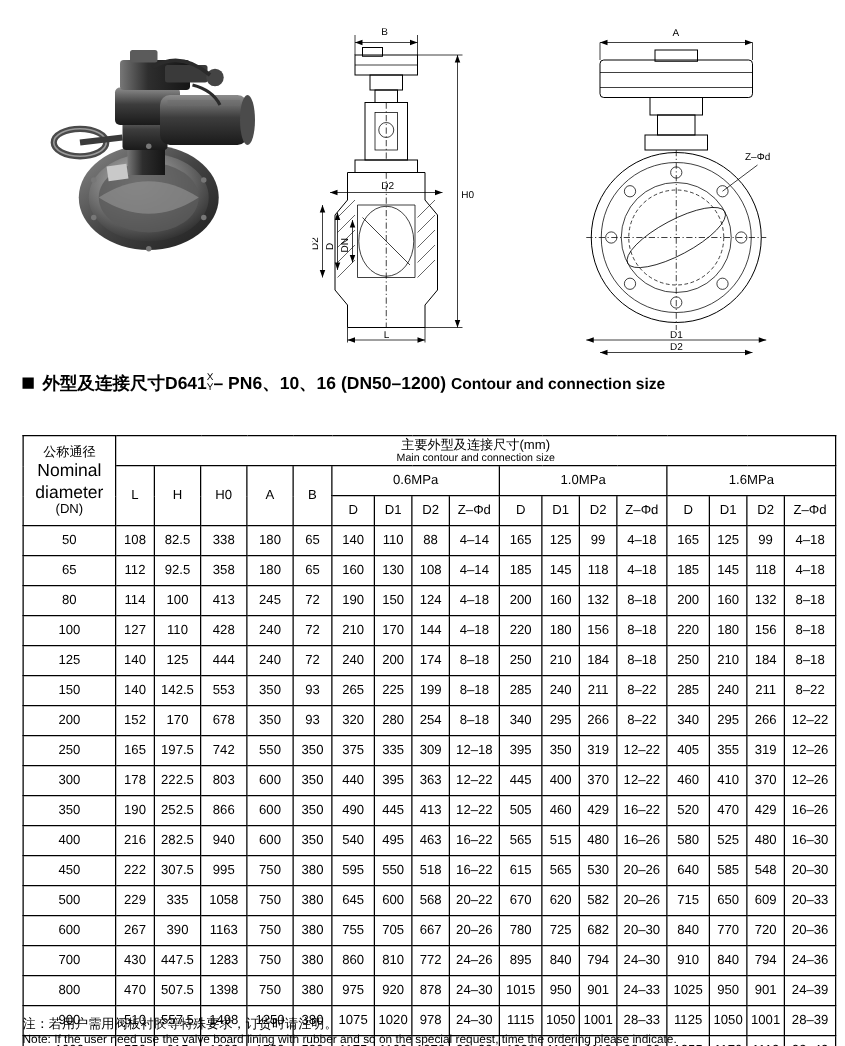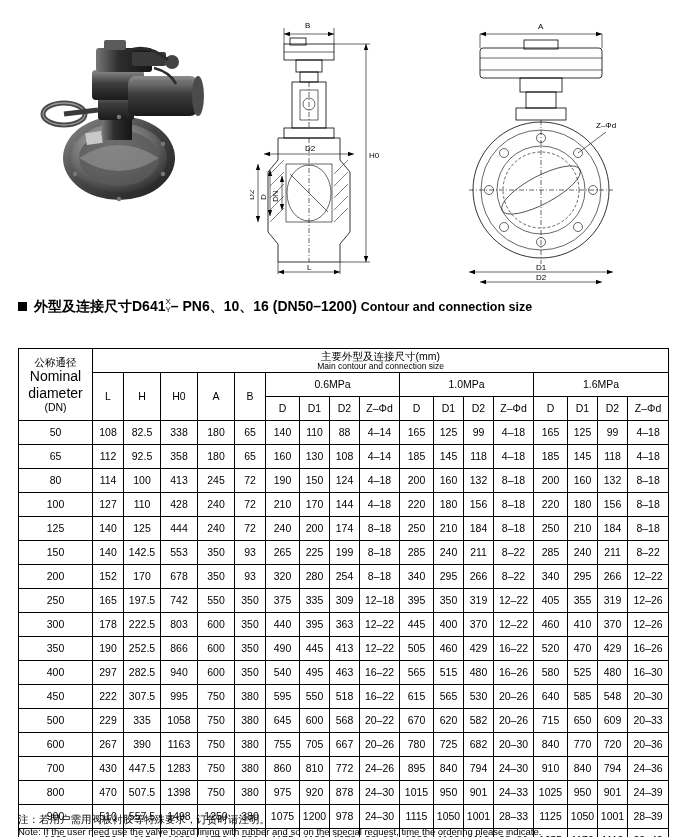--- a/index.html
+++ b/index.html
@@ -543,21 +543,21 @@
         <td>460</td>
         <td>429</td>
         <td>16–22</td>
         <td>520</td>
         <td>470</td>
         <td>429</td>
         <td>16–26</td>
       </tr>
       <tr>
         <td>400</td>
-        <td>297</td>
+        <td>216</td>
         <td>282.5</td>
         <td>940</td>
         <td>600</td>
         <td>350</td>
         <td>540</td>
         <td>495</td>
         <td>463</td>
         <td>16–22</td>
         <td>565</td>
         <td>515</td>
@@ -669,21 +669,21 @@
         <td>24–39</td>
       </tr>
       <tr>
         <td>900</td>
         <td>510</td>
         <td>557.5</td>
         <td>1498</td>
         <td>1250</td>
         <td>380</td>
         <td>1075</td>
-        <td>1200</td>
+        <td>1020</td>
         <td>978</td>
         <td>24–30</td>
         <td>1115</td>
         <td>1050</td>
         <td>1001</td>
         <td>28–33</td>
         <td>1125</td>
         <td>1050</td>
         <td>1001</td>
         <td>28–39</td>

